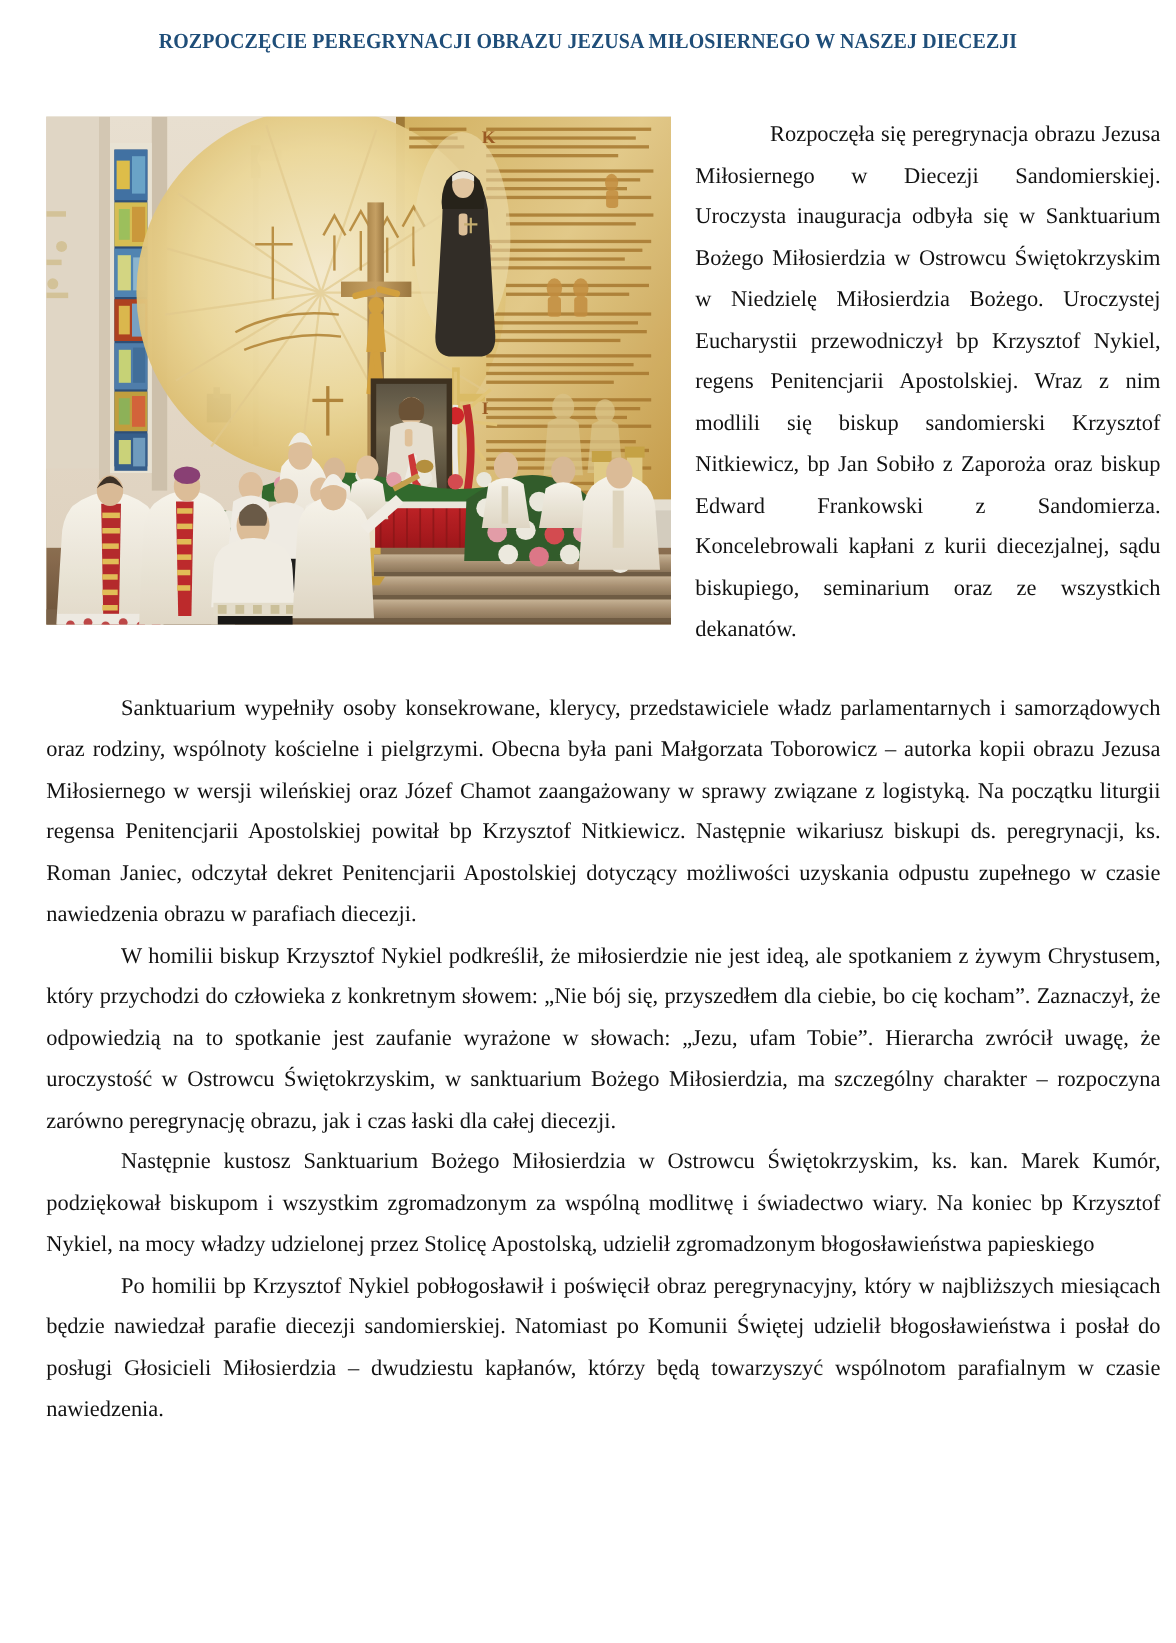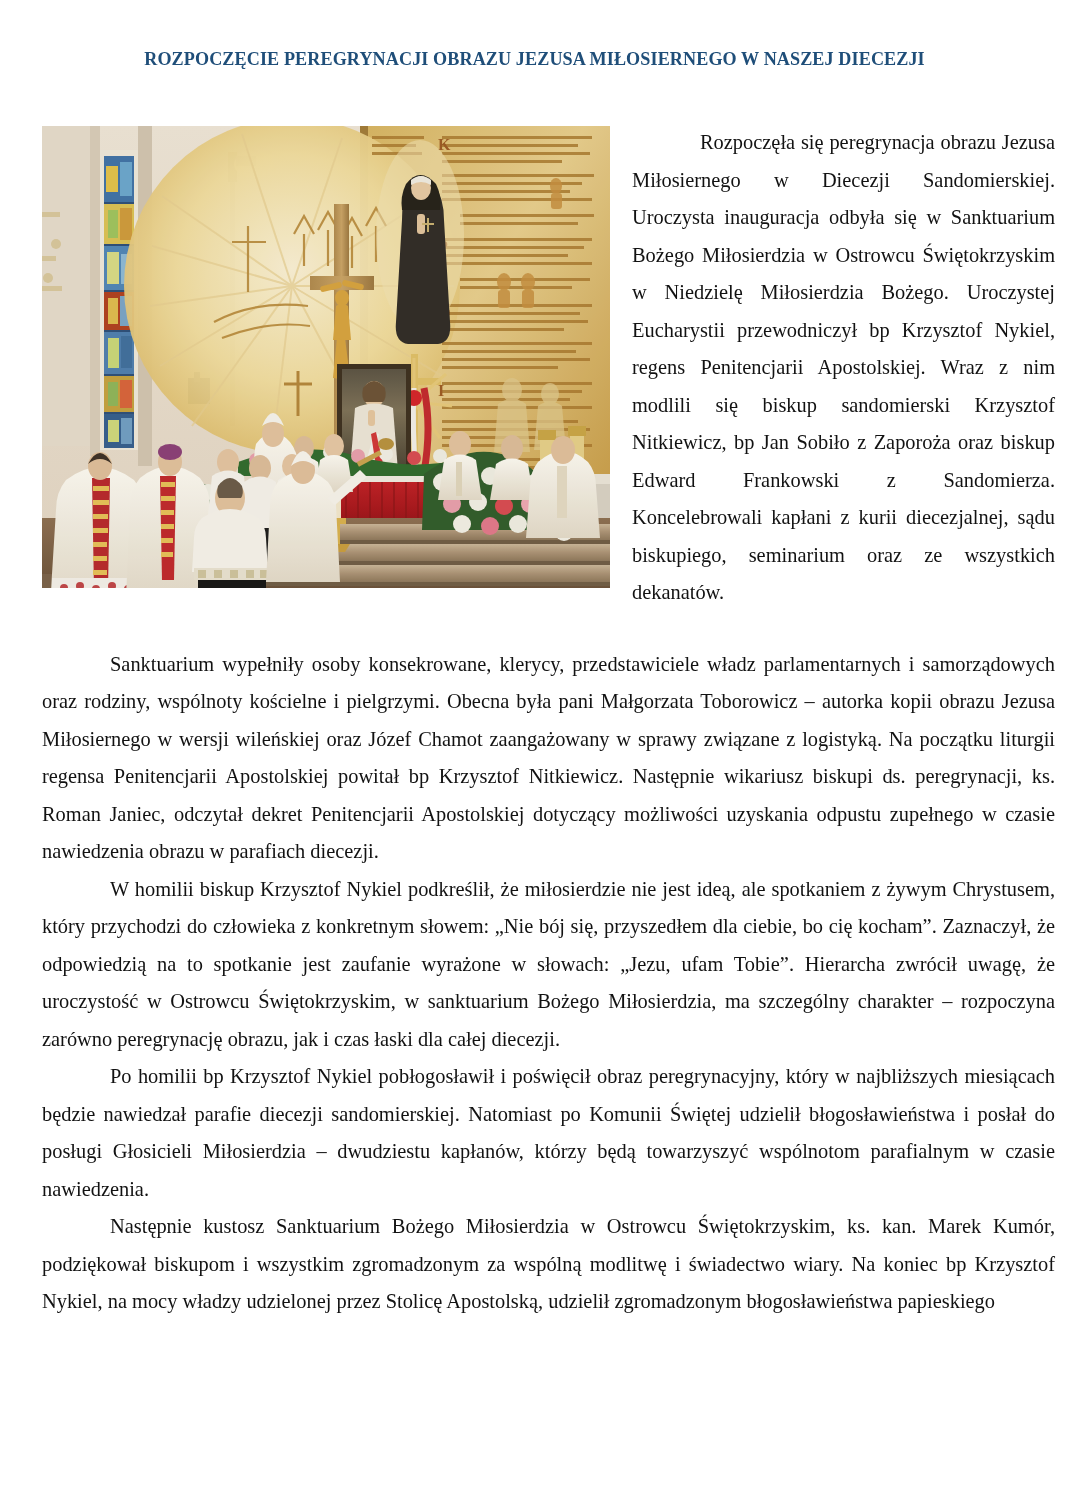--- a/index.html
+++ b/index.html
@@ -15,21 +15,20 @@
     overflow: hidden;
     font-family: "Liberation Serif", "DejaVu Serif", serif;
     color: #111111;
     -webkit-font-smoothing: antialiased;
   }
 
   .page {
     position: absolute;
     inset: 0;
     padding: 0;
-    margin-top: 20px;
   }
 
   
   .doc-title {
     position: absolute;
     left: 0;
     top: 28px;
     width: 1069px;
     text-align: center;
     font-family: "Liberation Serif", "DejaVu Serif", serif;
@@ -604,17 +603,17 @@
         </svg>
       </div>
     </figure>
 
     <p class="para indent">Rozpoczęła się peregrynacja obrazu Jezusa Miłosiernego w Diecezji Sandomierskiej. Uroczysta inauguracja odbyła się w Sanktuarium Bożego Miłosierdzia w Ostrowcu Świętokrzyskim w Niedzielę Miłosierdzia Bożego. Uroczystej Eucharystii przewodniczył bp Krzysztof Nykiel, regens Penitencjarii Apostolskiej. Wraz z nim modlili się biskup sandomierski Krzysztof Nitkiewicz, bp Jan Sobiło z Zaporoża oraz biskup Edward Frankowski z Sandomierza. Koncelebrowali kapłani z kurii diecezjalnej, sądu biskupiego, seminarium oraz ze wszystkich dekanatów.</p>
 
     <div class="gap-block"></div>
 
     <p class="para indent">Sanktuarium wypełniły osoby konsekrowane, klerycy, przedstawiciele władz parlamentarnych i samorządowych oraz rodziny, wspólnoty kościelne i pielgrzymi. Obecna była pani Małgorzata Toborowicz – autorka kopii obrazu Jezusa Miłosiernego w wersji wileńskiej oraz Józef Chamot zaangażowany w sprawy związane z logistyką.  Na początku liturgii regensa Penitencjarii Apostolskiej powitał bp Krzysztof Nitkiewicz. Następnie wikariusz biskupi ds. peregrynacji, ks. Roman Janiec, odczytał dekret Penitencjarii Apostolskiej dotyczący możliwości uzyskania odpustu zupełnego w czasie nawiedzenia obrazu w parafiach diecezji.</p>
     <p class="para indent">W homilii biskup Krzysztof Nykiel podkreślił, że miłosierdzie nie jest ideą, ale spotkaniem z żywym Chrystusem, który przychodzi do człowieka z konkretnym słowem: „Nie bój się, przyszedłem dla ciebie, bo cię kocham”. Zaznaczył, że odpowiedzią na to spotkanie jest zaufanie wyrażone w słowach: „Jezu, ufam Tobie”. Hierarcha zwrócił uwagę, że uroczystość w Ostrowcu Świętokrzyskim, w sanktuarium Bożego Miłosierdzia, ma szczególny charakter – rozpoczyna zarówno peregrynację obrazu, jak i czas łaski dla całej diecezji.</p>
+    <p class="para indent">Następnie kustosz Sanktuarium Bożego Miłosierdzia w Ostrowcu Świętokrzyskim, ks. kan. Marek Kumór, podziękował biskupom i wszystkim zgromadzonym za wspólną modlitwę i świadectwo wiary. Na koniec bp Krzysztof Nykiel, na mocy władzy udzielonej przez Stolicę Apostolską, udzielił zgromadzonym błogosławieństwa papieskiego</p>
     <p class="para indent">Po homilii  bp Krzysztof Nykiel pobłogosławił i poświęcił obraz peregrynacyjny, który w najbliższych miesiącach będzie nawiedzał parafie diecezji sandomierskiej. Natomiast po Komunii Świętej udzielił błogosławieństwa i posłał do posługi Głosicieli Miłosierdzia – dwudziestu kapłanów, którzy będą towarzyszyć wspólnotom parafialnym w czasie nawiedzenia.</p>
-    <p class="para indent">Następnie kustosz Sanktuarium Bożego Miłosierdzia w Ostrowcu Świętokrzyskim, ks. kan. Marek Kumór, podziękował biskupom i wszystkim zgromadzonym za wspólną modlitwę i świadectwo wiary. Na koniec bp Krzysztof Nykiel, na mocy władzy udzielonej przez Stolicę Apostolską, udzielił zgromadzonym błogosławieństwa papieskiego</p>
 
   </div>
 </div>
 
 </body></html>

